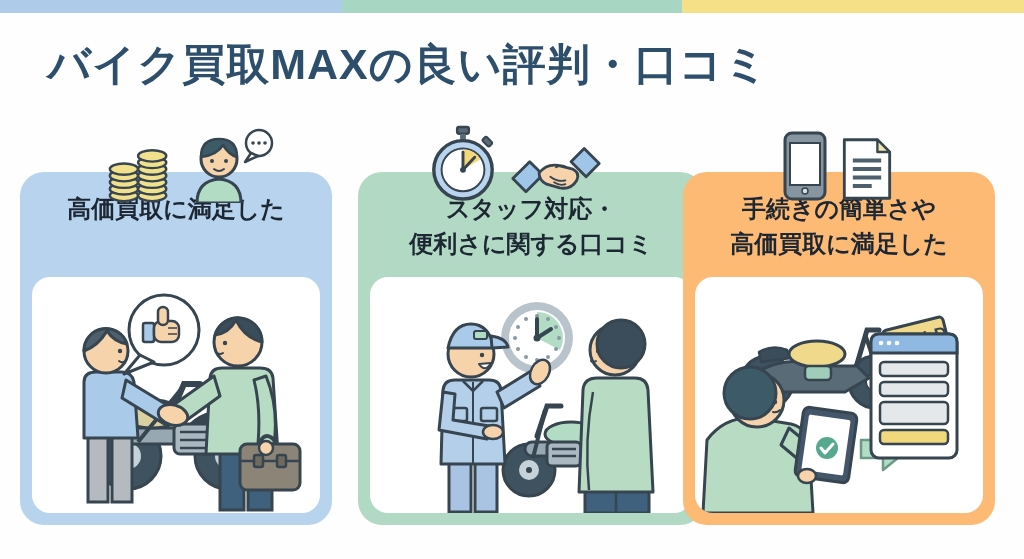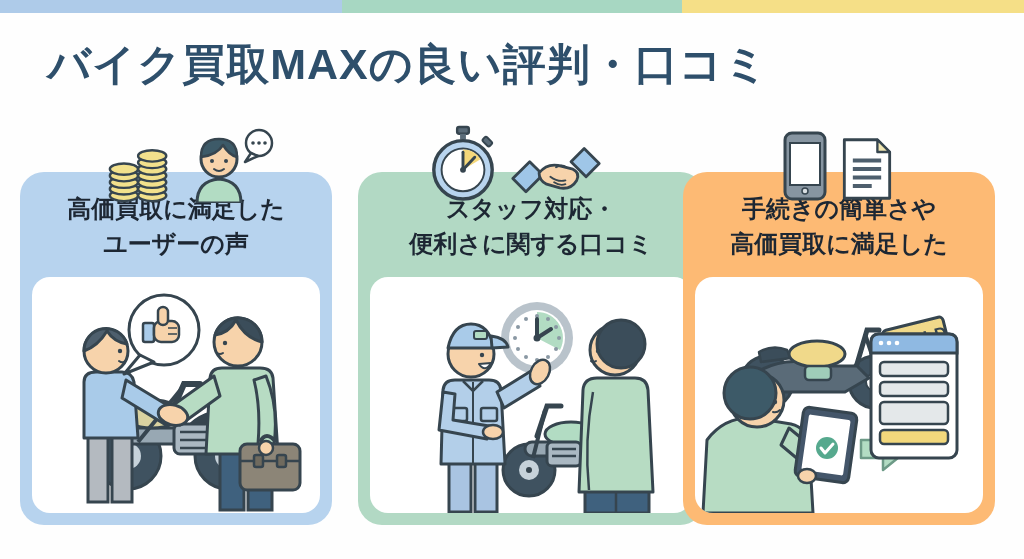--- a/index.html
+++ b/index.html
@@ -51,21 +51,20 @@
     <span class="seg-blue" style="background: rgb(174, 203, 233);"></span>
     <span class="seg-green" style="background: rgb(167, 215, 194);"></span>
     <span class="seg-yellow" style="background: rgb(245, 223, 135);"></span>
   </div>
 
   <div class="title" style="color: rgb(46, 79, 107);">バイク買取MAXの良い評判・口コミ</div>
 
   <div class="card card-1" style="background: rgb(183, 211, 238);">
     <div class="card-heading">
       <div>高価買取に満足した</div>
-      <div>ユーザーの声</div>
     </div>
     <div class="whitebox">
 
       <svg width="288" height="235" viewBox="0 0 288 235">
 
         <g>
           <path d="M158 152 a44 44 0 0 1 74 12" fill="none" stroke="#36454f" stroke-width="10"></path>
           <circle cx="196" cy="178" r="33" fill="#3f5260" stroke="#36454f" stroke-width="3"></circle>
           <circle cx="196" cy="178" r="13" fill="#c6d2da"></circle>
           <circle cx="196" cy="178" r="4" fill="#36454f"></circle>

